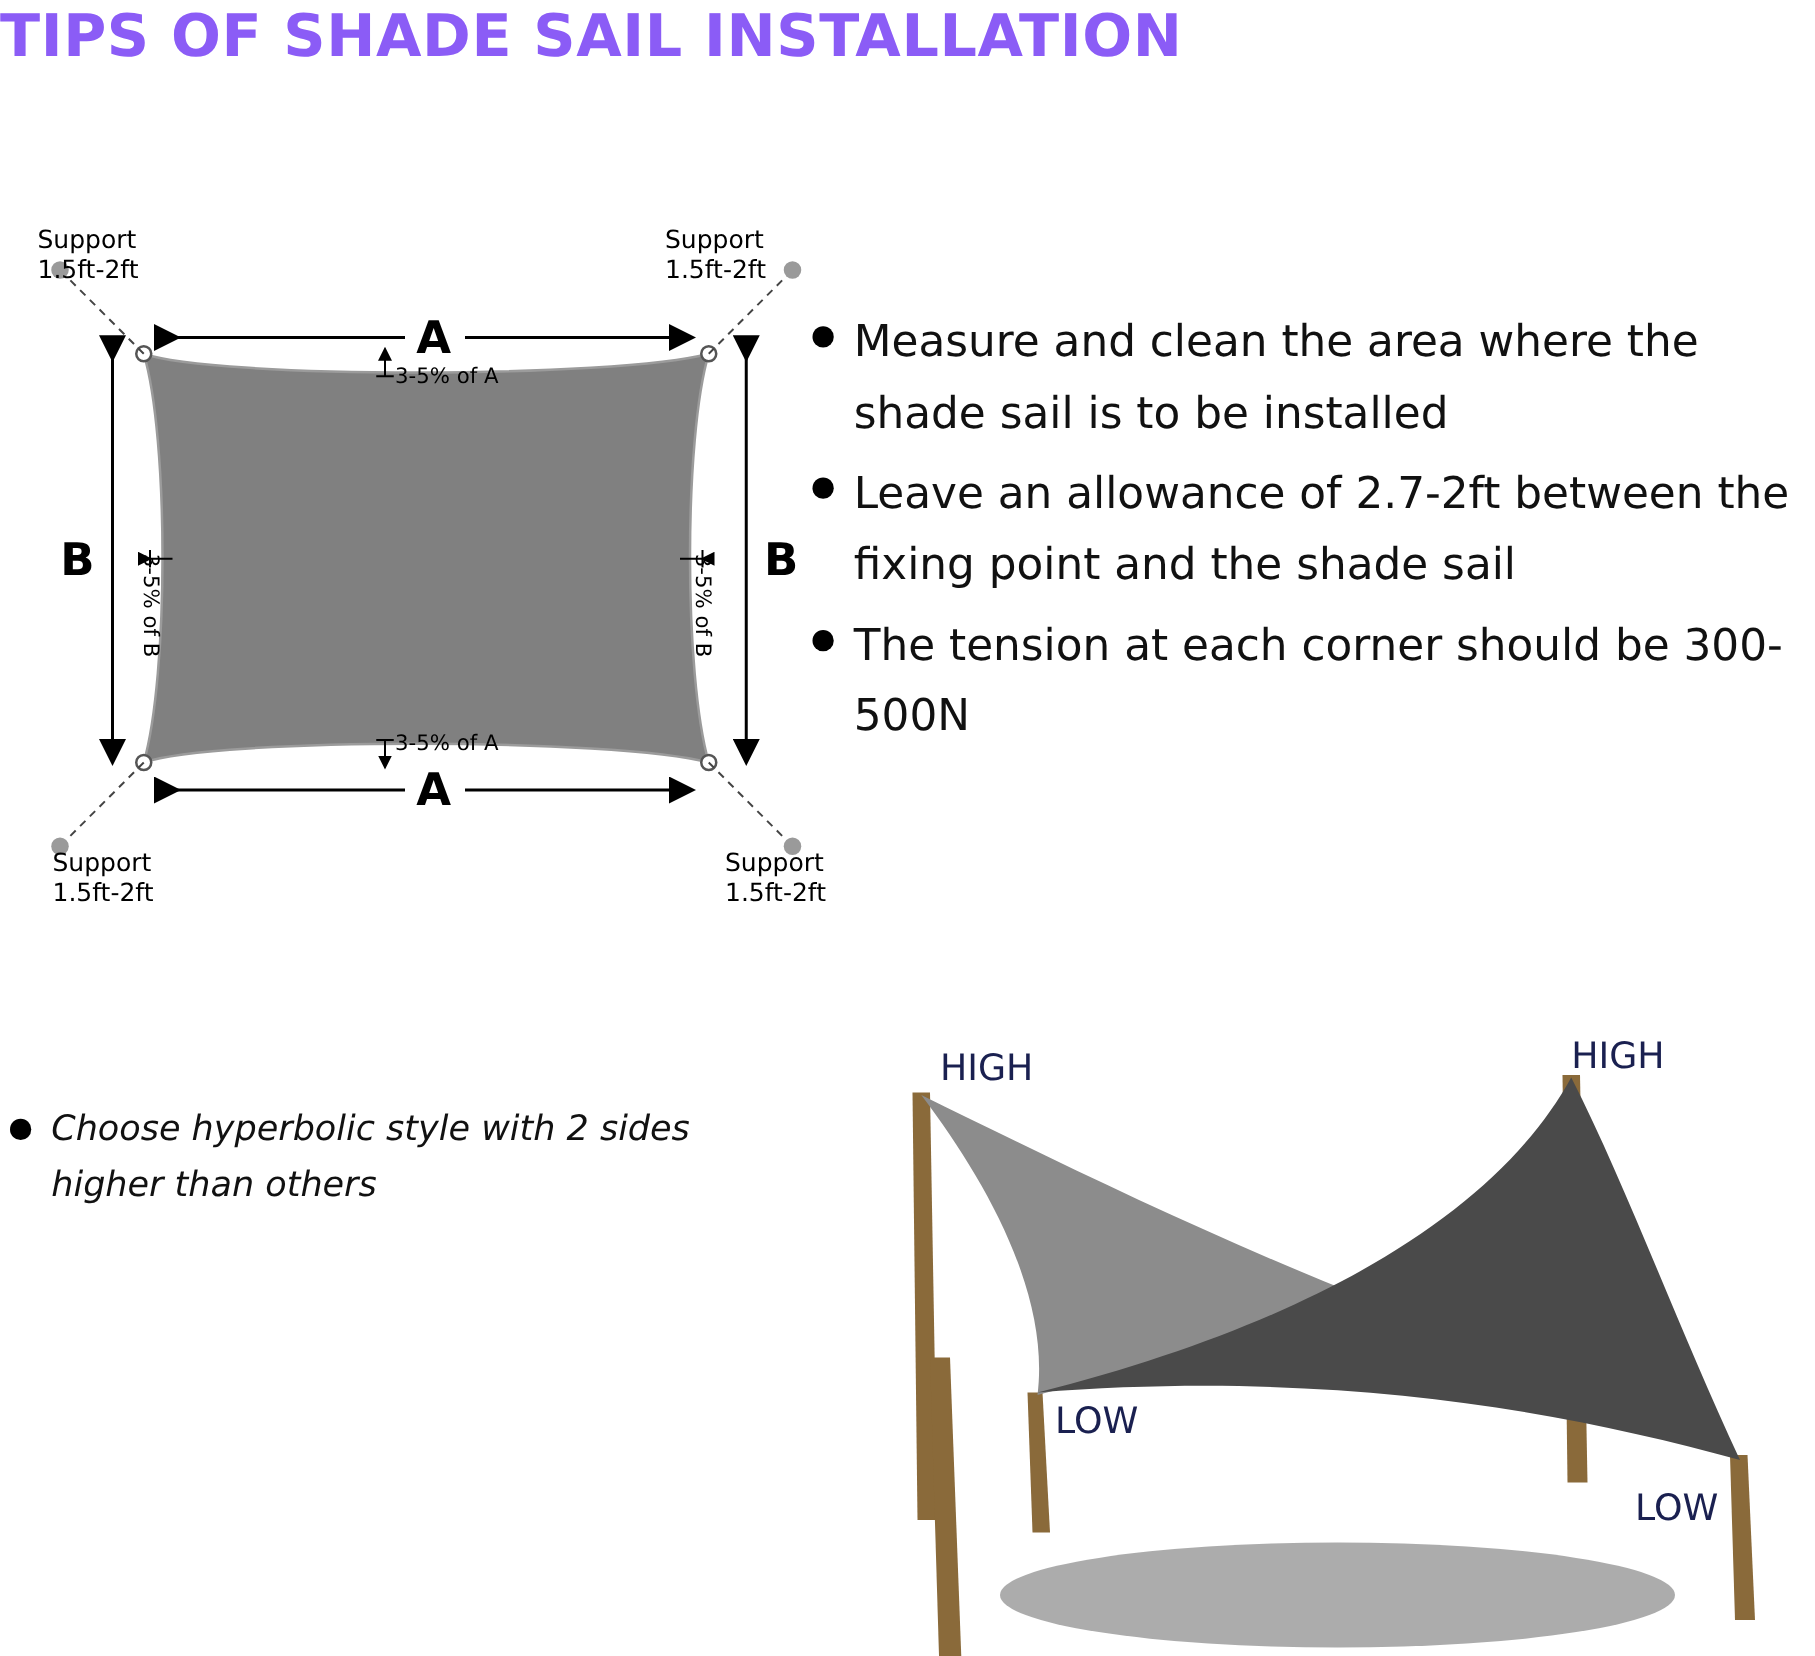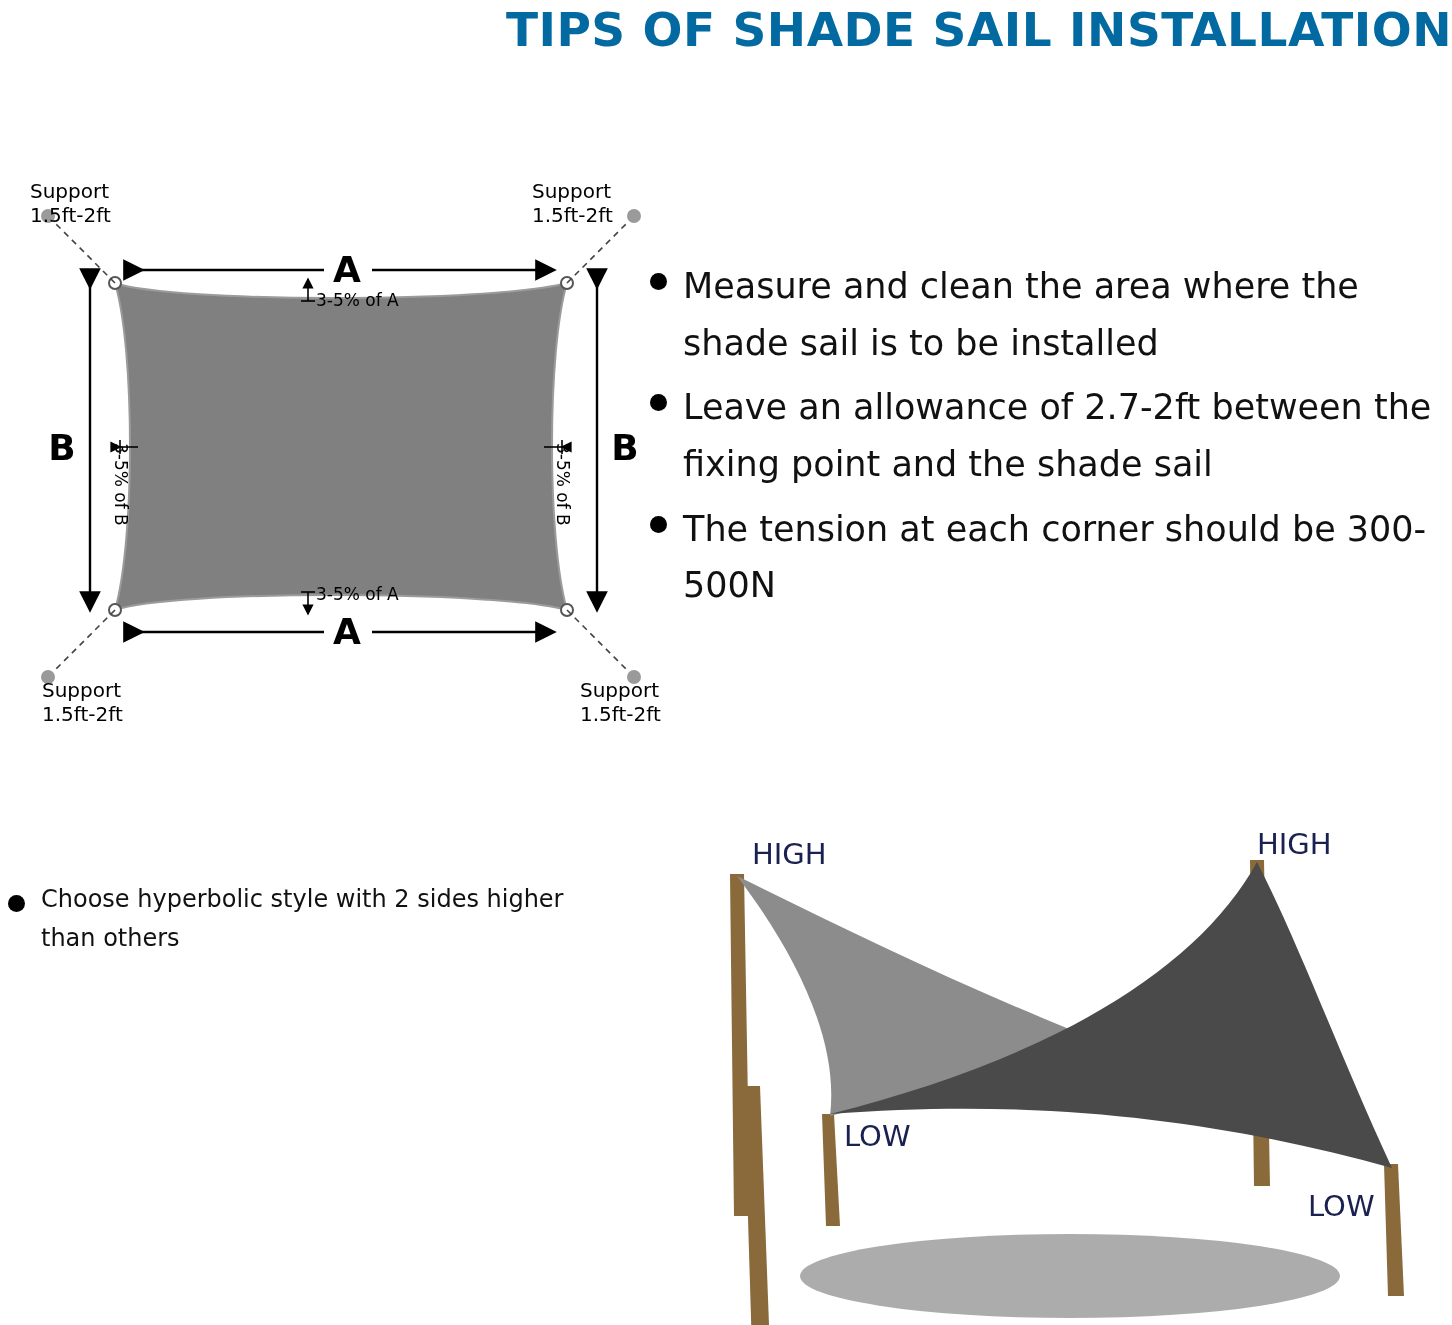--- a/index.html
+++ b/index.html
@@ -13,44 +13,44 @@
     position: relative;
     font-family: "DejaVu Sans", sans-serif;
     color: #000000;
     overflow: hidden;
   }
   #title {
     position: absolute;
     top: 2px;
     left: 0;
     width: 1452px;
-    text-align: right;
+    text-align: left;
     font-family: "DejaVu Sans", sans-serif;
     font-weight: bold;
     font-size: 47px;
     letter-spacing: 0.5px;
-    color: #0369a1;
+    color: #8b5cf6;
     white-space: nowrap;
   }
 
   
   #diagram-top {
     position: absolute;
     left: 12px;
     top: 160px;
     width: 660px;
     height: 580px;
   }
   #diagram-top svg { display: block; }
 
   
   #tips-list {
     position: absolute;
     left: 650px;
-    top: 258px;
+    top: 246px;
     width: 800px;
   }
   .bullet-row {
     display: flex;
     align-items: flex-start;
     margin-bottom: 8px;
   }
   .bullet-dot {
     flex: 0 0 auto;
     width: 17px;
@@ -71,22 +71,23 @@
   #hyperbolic-list {
     position: absolute;
     left: 0px;
     top: 880px;
     width: 620px;
   }
   #hyperbolic-list .bullet-dot {
     margin-left: 8px;
   }
   #hyperbolic-list .bullet-text {
-    font-size: 24px;
+    font-size: 28px;
     line-height: 1.62;
+    font-style: italic;
   }
 
   
   #diagram-bottom {
     position: absolute;
     left: 640px;
     top: 796px;
     width: 812px;
     height: 555px;
   }

